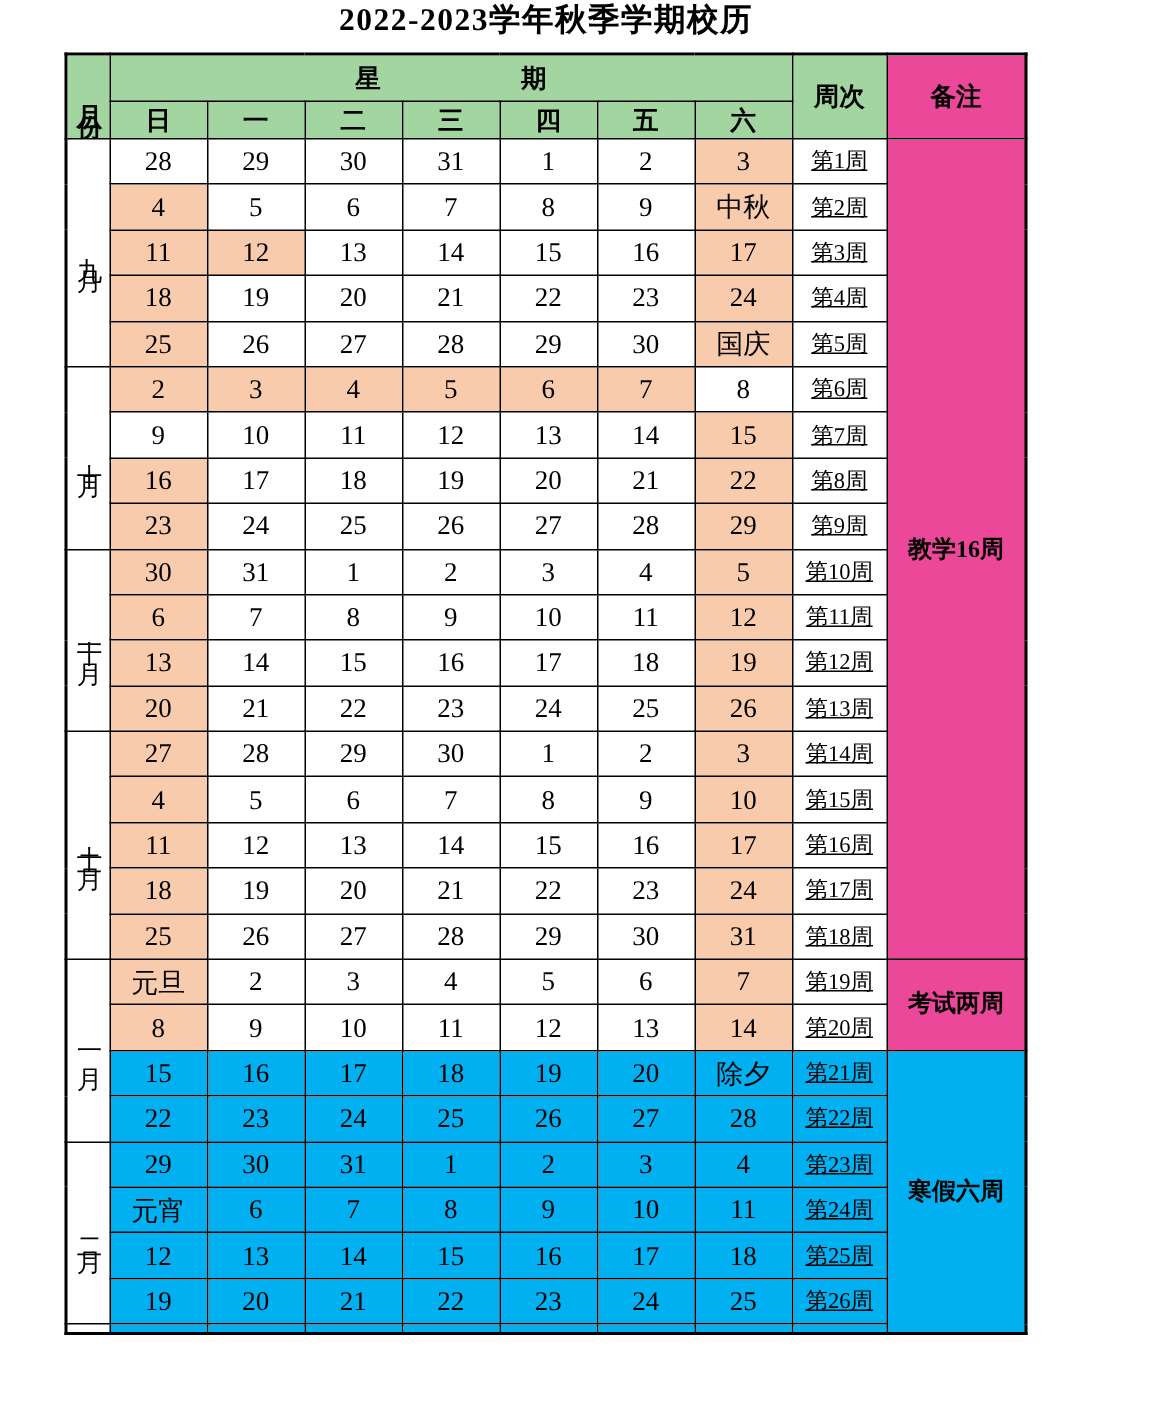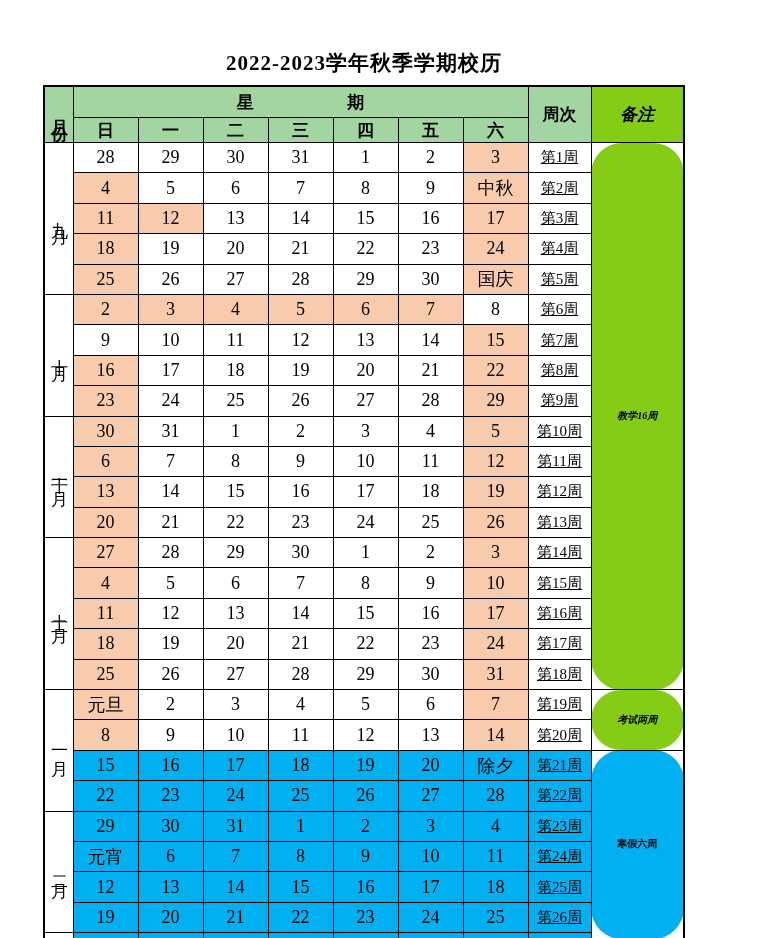--- a/index.html
+++ b/index.html
@@ -11,21 +11,20 @@
     width: 775px;
     height: 938px;
     overflow: hidden;
     font-family: "Liberation Serif", "DejaVu Serif", serif;
     color: #000;
   }
   .page {
     width: 728px;
     height: 938px;
     box-sizing: border-box;
-    padding-top: 50px;
   }
   .title {
     text-align: center;
     font-size: 21px;
     font-weight: bold;
     line-height: 26px;
     margin-bottom: 9px;
     letter-spacing: 1px;
   }
   table.cal {
@@ -41,37 +40,37 @@
     padding: 0;
     overflow: hidden;
   }
   
   tr.hdr-top th { height: 30px; }
   tr.hdr-days th { height: 24px; }
   th { font-size: 17px; font-weight: bold; }
   .green  { background: #a2d5a0; }
   .orange { background: #f8cbad; }
   .blue   { background: #00b0f0; }
-  .white-bg { background: #84cc16; font-style: italic; }
+  .white-bg { background: #ec4899; }
   .week-spread {
     letter-spacing: 5.5em;
     text-indent: 5.5em;
   }
   .vtext {
     writing-mode: vertical-rl;
     text-orientation: upright;
     letter-spacing: 7px;
     display: inline-block;
     line-height: 1.1;
   }
   
   td.date-cell  { font-size: 18px; height: 29.4px; }
   td.week-cell  { font-size: 15px; text-decoration: underline; }
   td.month-cell { font-size: 17px; background: #ffffff; }
-  td.note-cell  { font-size: 10px; font-weight: bold; border-radius: 31px; }
+  td.note-cell  { font-size: 16px; font-weight: bold; }
   tr.cutoff td { height: 5px; }
 </style>
 </head>
 <body>
 
 <div class="page">
   <div class="title">2022-2023学年秋季学期校历</div>
 
   <table class="cal">
     <colgroup>

